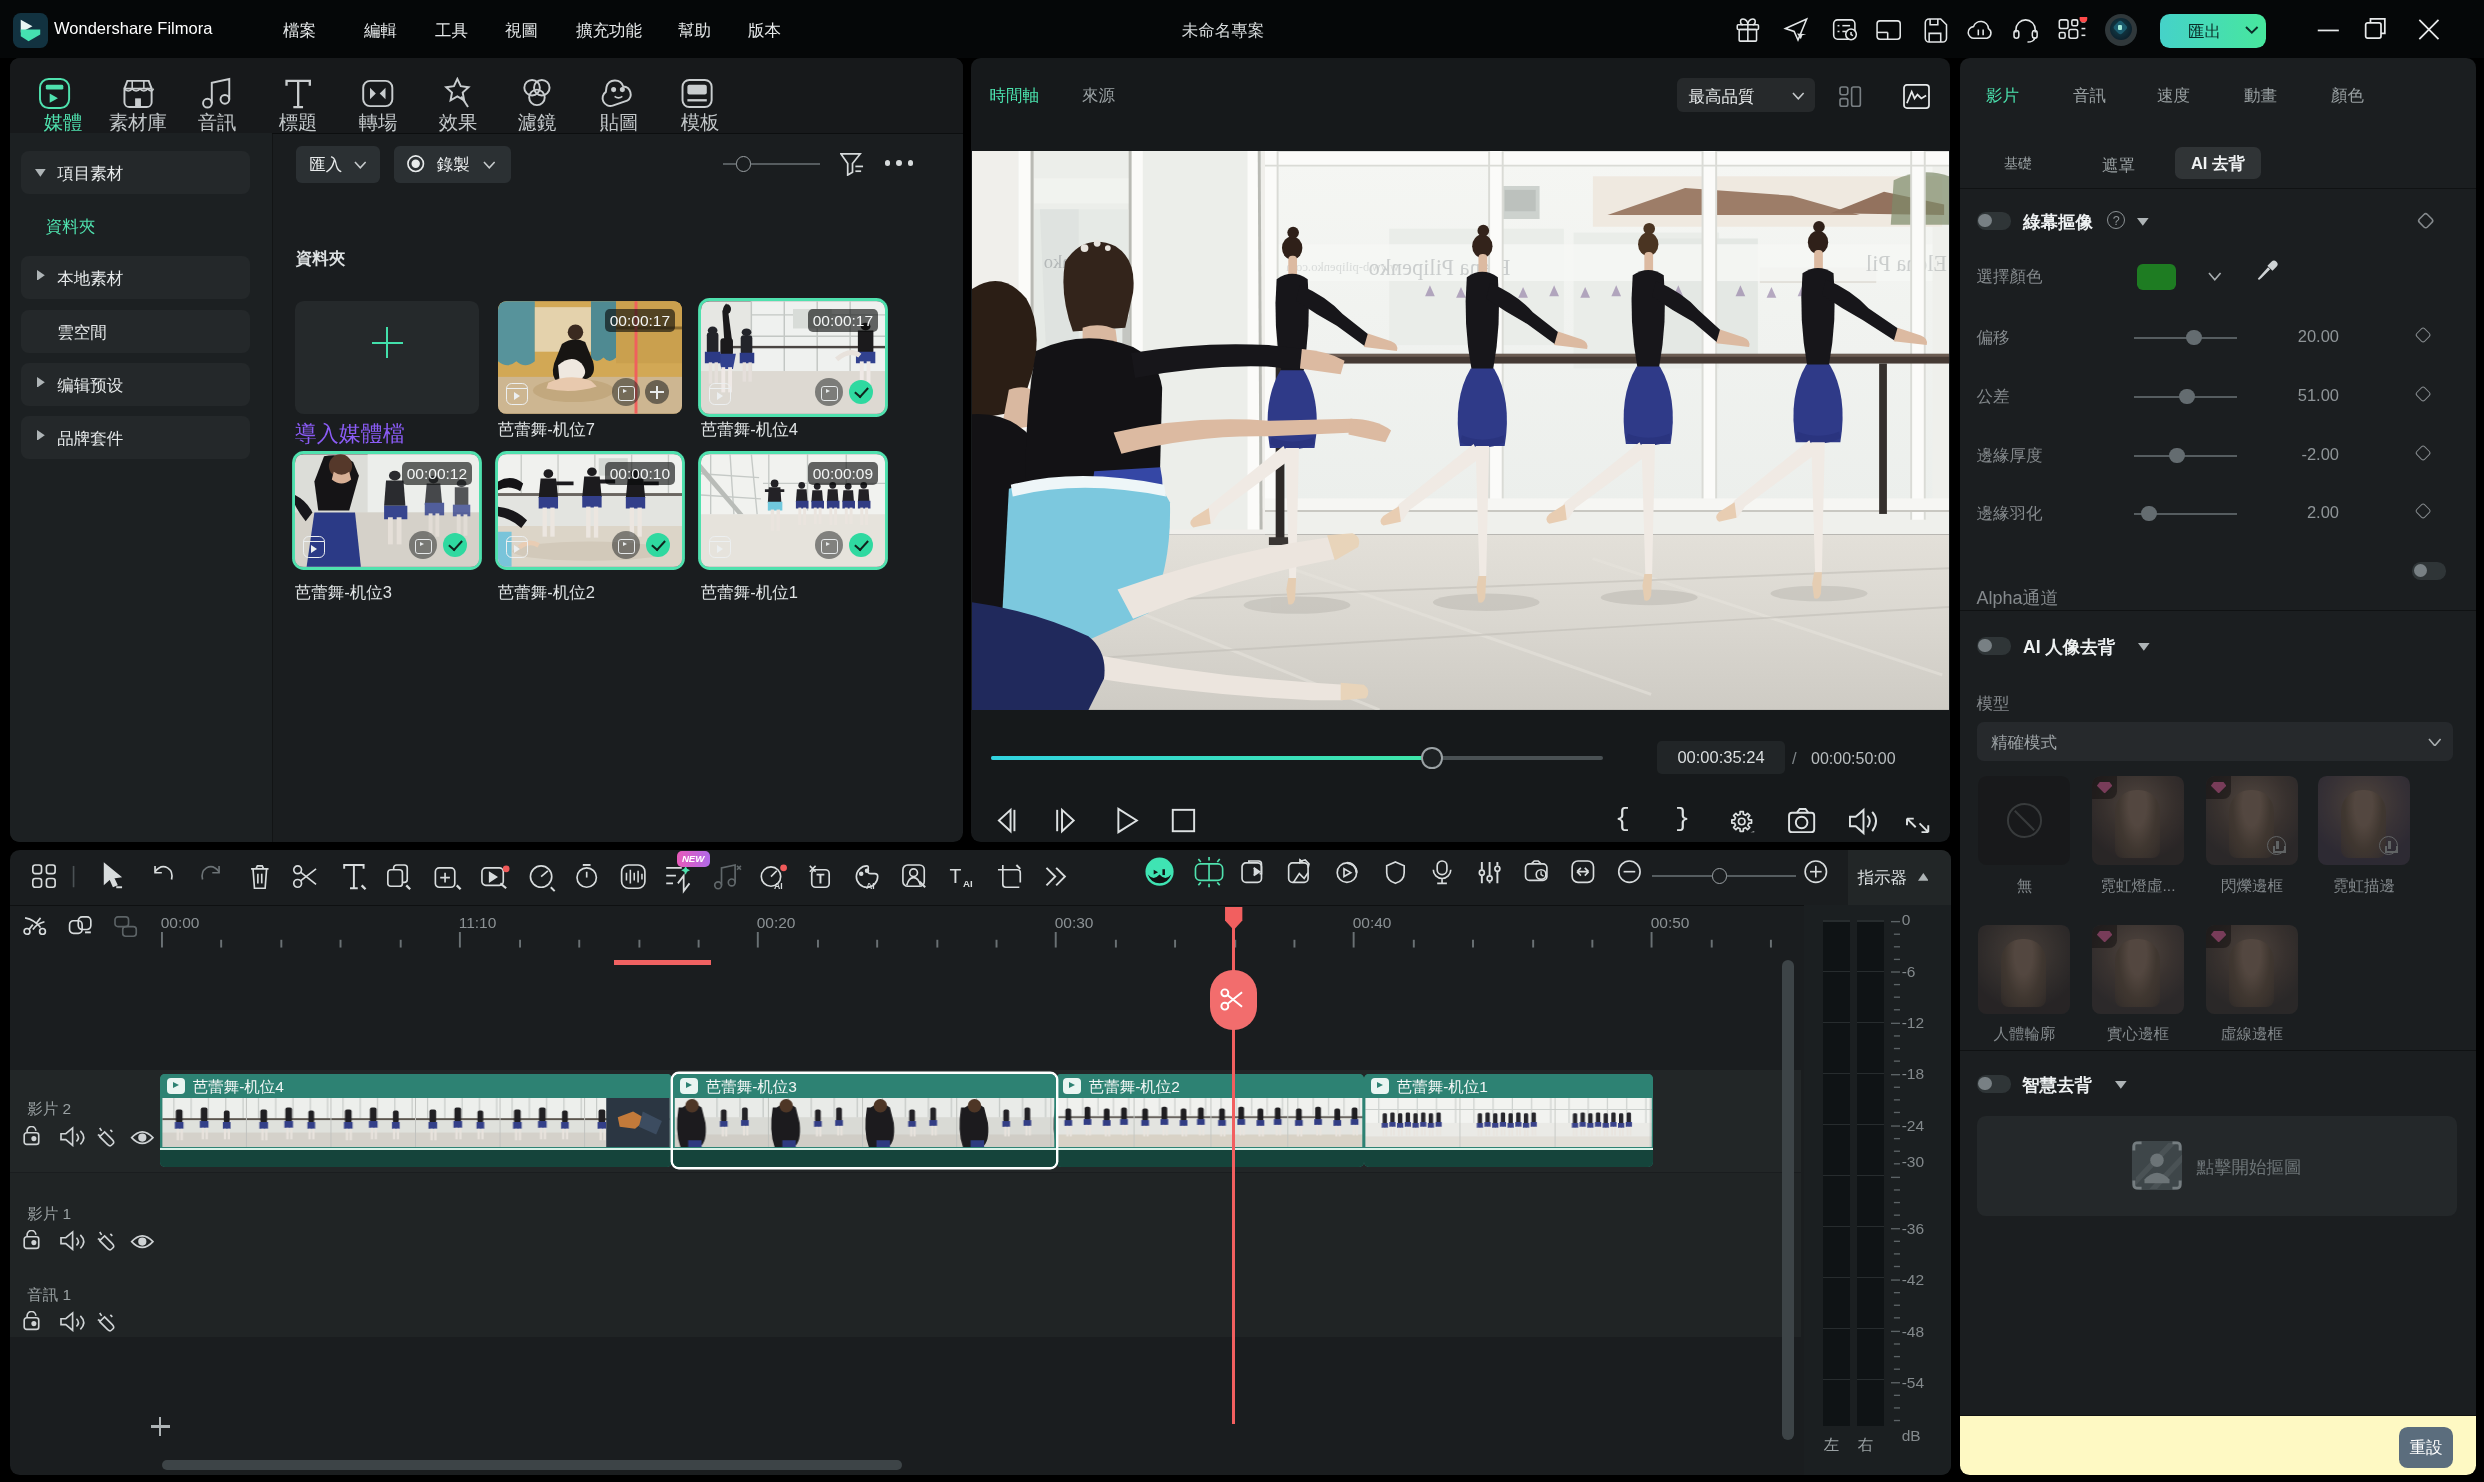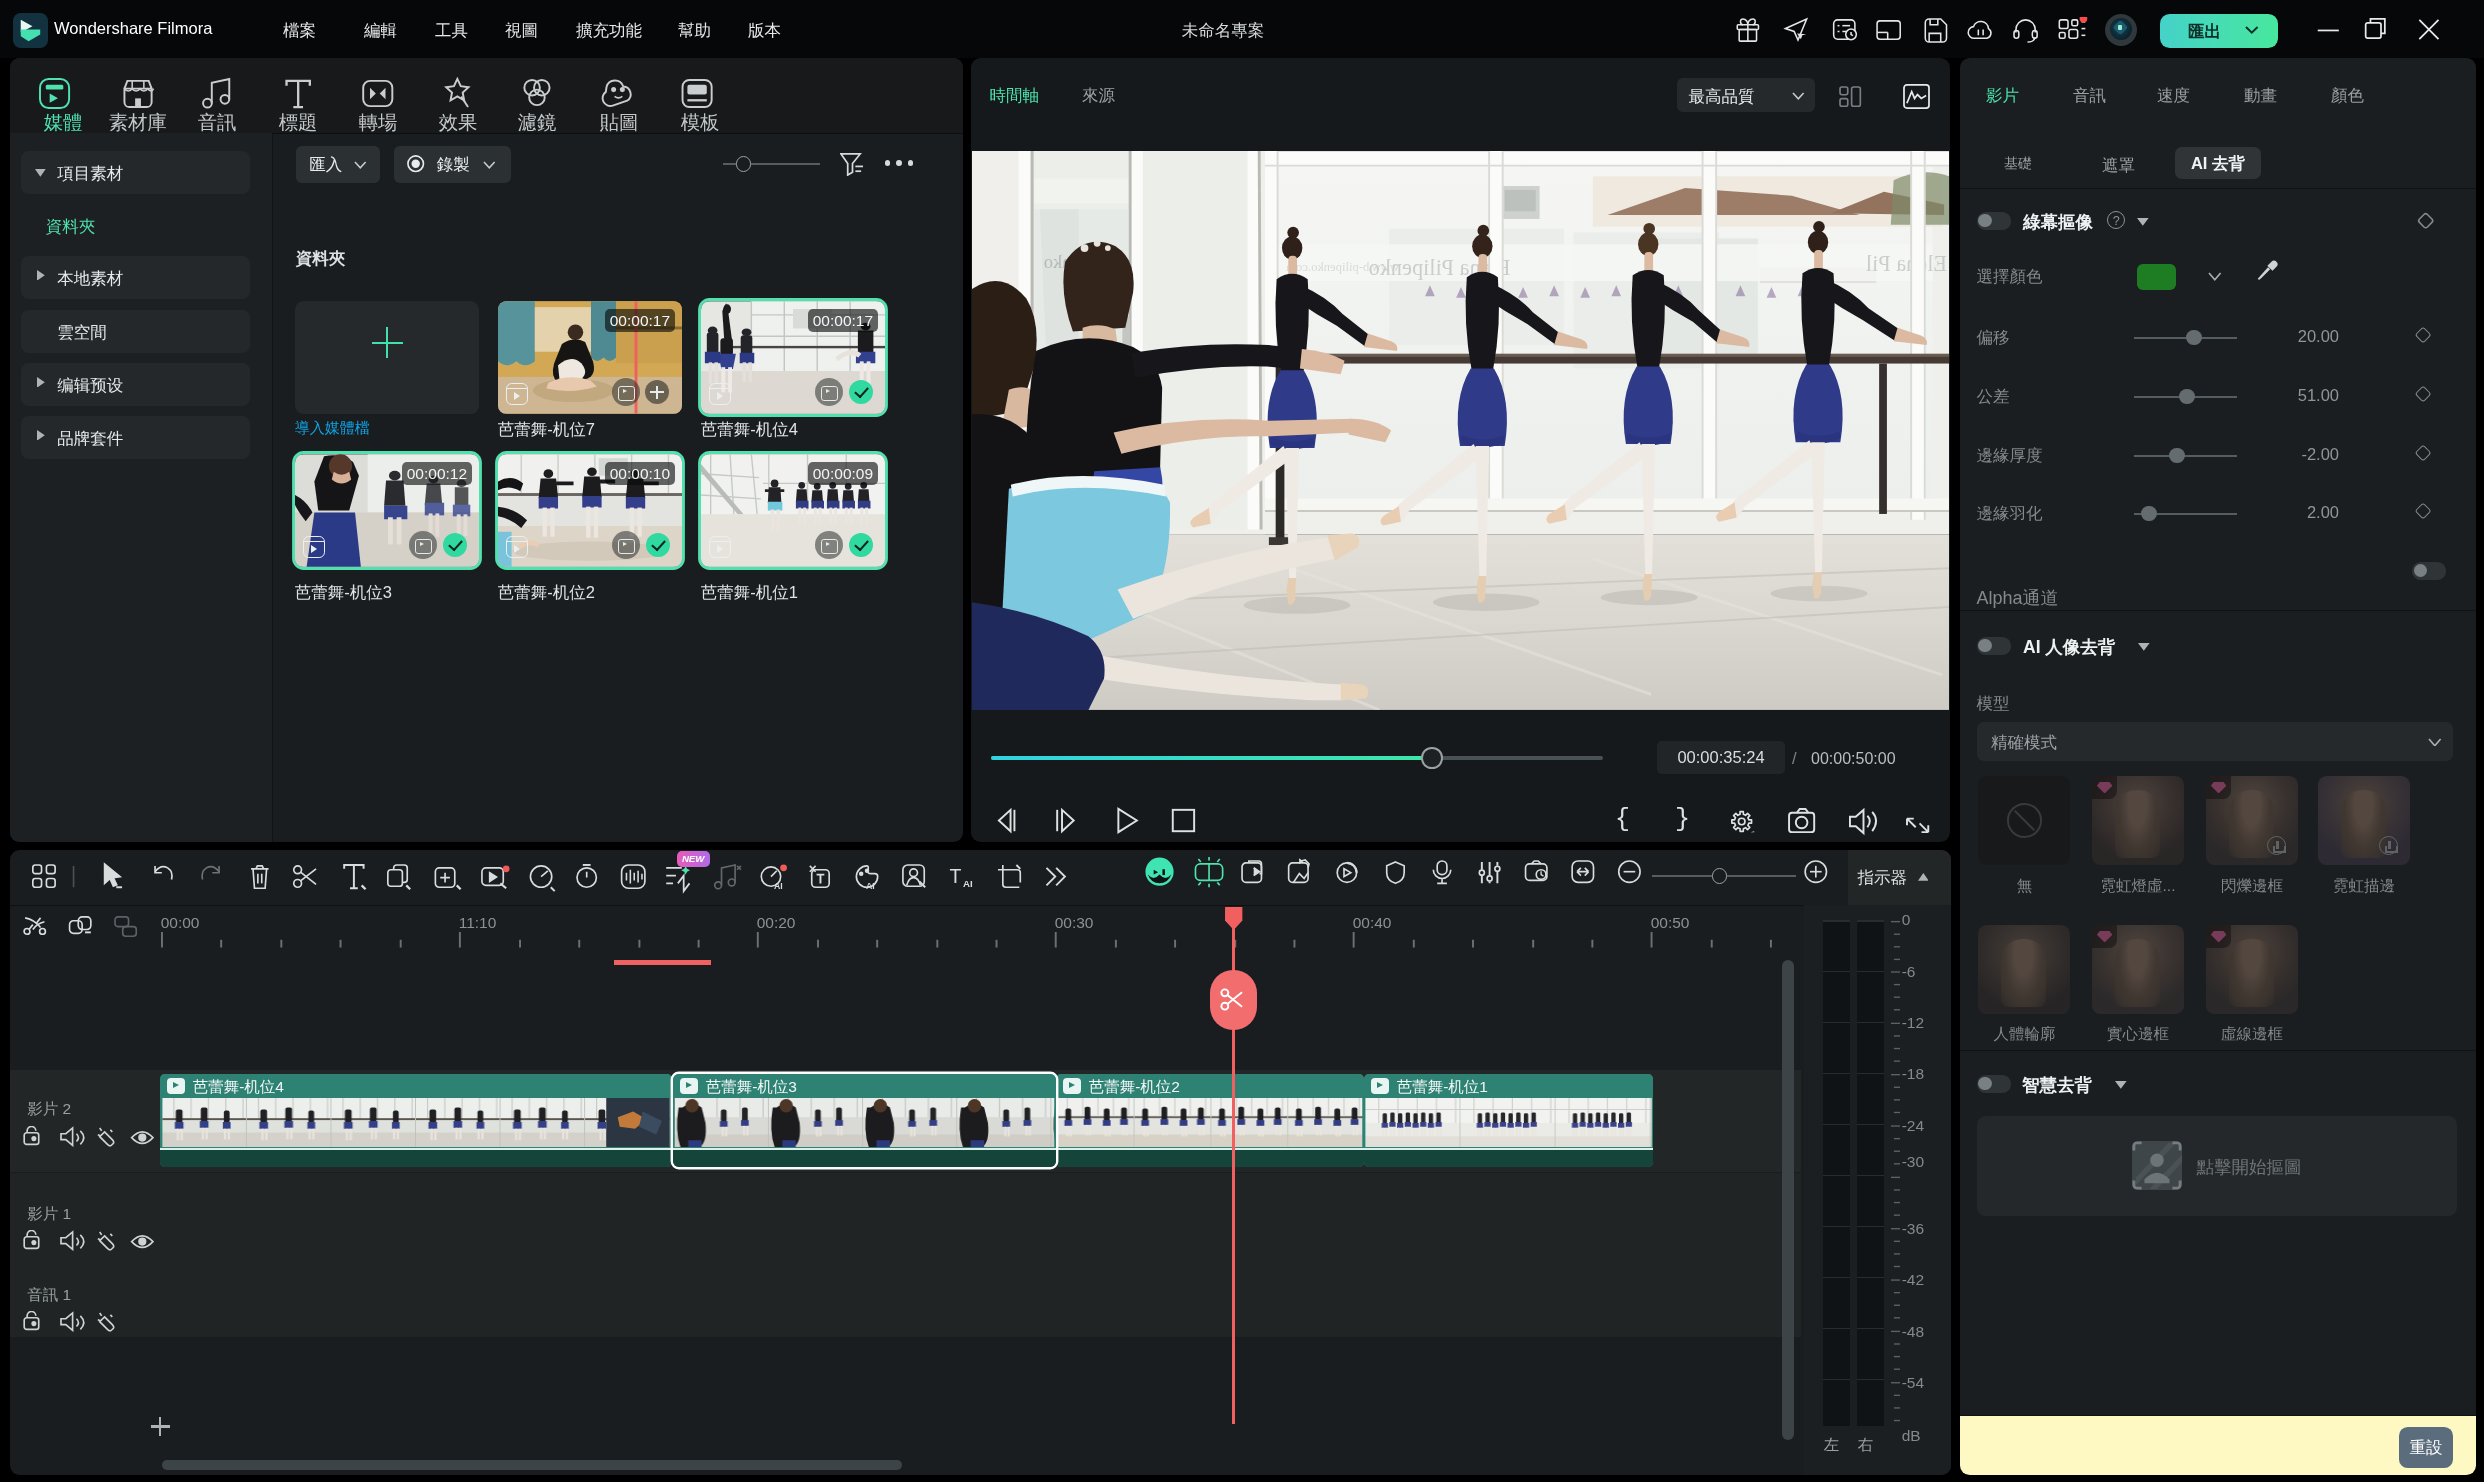--- a/index.html
+++ b/index.html
@@ -128,21 +128,21 @@
         <circle cx="26" cy="1.5" r="4" fill="#ff4a4a" stroke="none"></circle>
       </g>
   </svg>
 
   <div class="abs" style="left:2105px;top:13.6px;width:32px;height:32px;border-radius:50%;background:#30383b">
     <div class="abs" style="left:4.9px;top:4.9px;width:22px;height:22px;border-radius:50%;background:radial-gradient(circle at 45% 45%,#14424e,#0c1f2b 75%)"></div>
     <div class="abs" style="left:9.7px;top:8.7px;width:10.7px;height:10.7px;border-radius:2.9px;background:#1b5b6e;transform:rotate(45deg)"></div>
     <div class="abs" style="left:12.6px;top:11.6px;width:4.9px;height:4.9px;border-radius:1px;background:#9fe8d8"></div>
   </div>
 
-  <div class="abs" style="left:2160px;top:13.6px;width:118px;height:34px;border-radius:9.7px;background:linear-gradient(90deg,#45d2c9,#47e79d);color:#0a2e28;font-size:16.5px;font-weight:bold;">
+  <div class="abs" style="left:2160px;top:13.6px;width:106px;height:34px;border-radius:9.7px;background:linear-gradient(90deg,#45d2c9,#47e79d);color:#0a2e28;font-size:16.5px;font-weight:normal;">
     <span class="abs" style="left:28px;top:7.8px">匯出</span>
     <svg class="abs" style="left:85px;top:12.6px" width="13.6" height="8.7" viewBox="0 0 14 9" fill="none" stroke="#0a2e28" stroke-width="2">
         <path d="M1 1 L7 7 L13 1"></path>
       </svg>
 
   </div>
 
   <svg class="abs" style="left:2315px;top:18.4px" width="155" height="23" viewBox="0 0 160 24" fill="none" stroke="#e8eaeb" stroke-width="1.8">
     <line x1="2" y1="13" x2="24" y2="13"></line>
     <g transform="translate(52,0)">
@@ -280,21 +280,21 @@
       <div class="abs" style="left:0;width:5.8px;height:5.8px;border-radius:50%;background:#d6dadb"></div>
       <div class="abs" style="left:11.6px;width:5.8px;height:5.8px;border-radius:50%;background:#d6dadb"></div>
       <div class="abs" style="left:23px;width:5.8px;height:5.8px;border-radius:50%;background:#d6dadb"></div>
     </div>
     <div class="abs" style="left:24px;top:115px;font-size:16.5px;font-weight:bold;color:#dde1e2">資料夾</div>
 
     <div class="abs" style="left:23px;top:168px;width:184px;height:113px;background:#25292b;border-radius:8.7px">
       <div class="abs" style="left:77px;top:41px;width:31px;height:2.4px;background:#42e0ab"></div>
       <div class="abs" style="left:91px;top:26px;width:2.4px;height:31px;background:#42e0ab"></div>
     </div>
-    <div class="abs" style="left:23px;top:286px;font-size:15px;color:#0ea5e9">導入媒體檔</div>
+    <div class="abs" style="left:23px;top:286px;font-size:22px;color:#8b5cf6">導入媒體檔</div>
 
     <div class="abs tile" style="left:226px;top:168px">
       <svg width="184" height="113" viewBox="0 0 190 116">
         <rect width="190" height="116" fill="#c79b55"></rect>
         <rect x="0" y="0" width="190" height="80" fill="#d2a855"></rect>
         <path d="M0 0 h38 v62 q-10 8 -19 0 q-9 8 -19 0 Z" fill="#57939b"></path>
         <path d="M96 0 h26 v58 q-7 7 -13 0 q-7 7 -13 0 Z" fill="#4f8a92"></path>
         <rect x="38" y="6" width="58" height="46" fill="#e8dcc2" opacity=".8"></rect>
         <rect x="122" y="0" width="68" height="64" fill="#caa04e"></rect>
         <rect x="122" y="26" width="68" height="3" fill="#8a6a2e"></rect>

